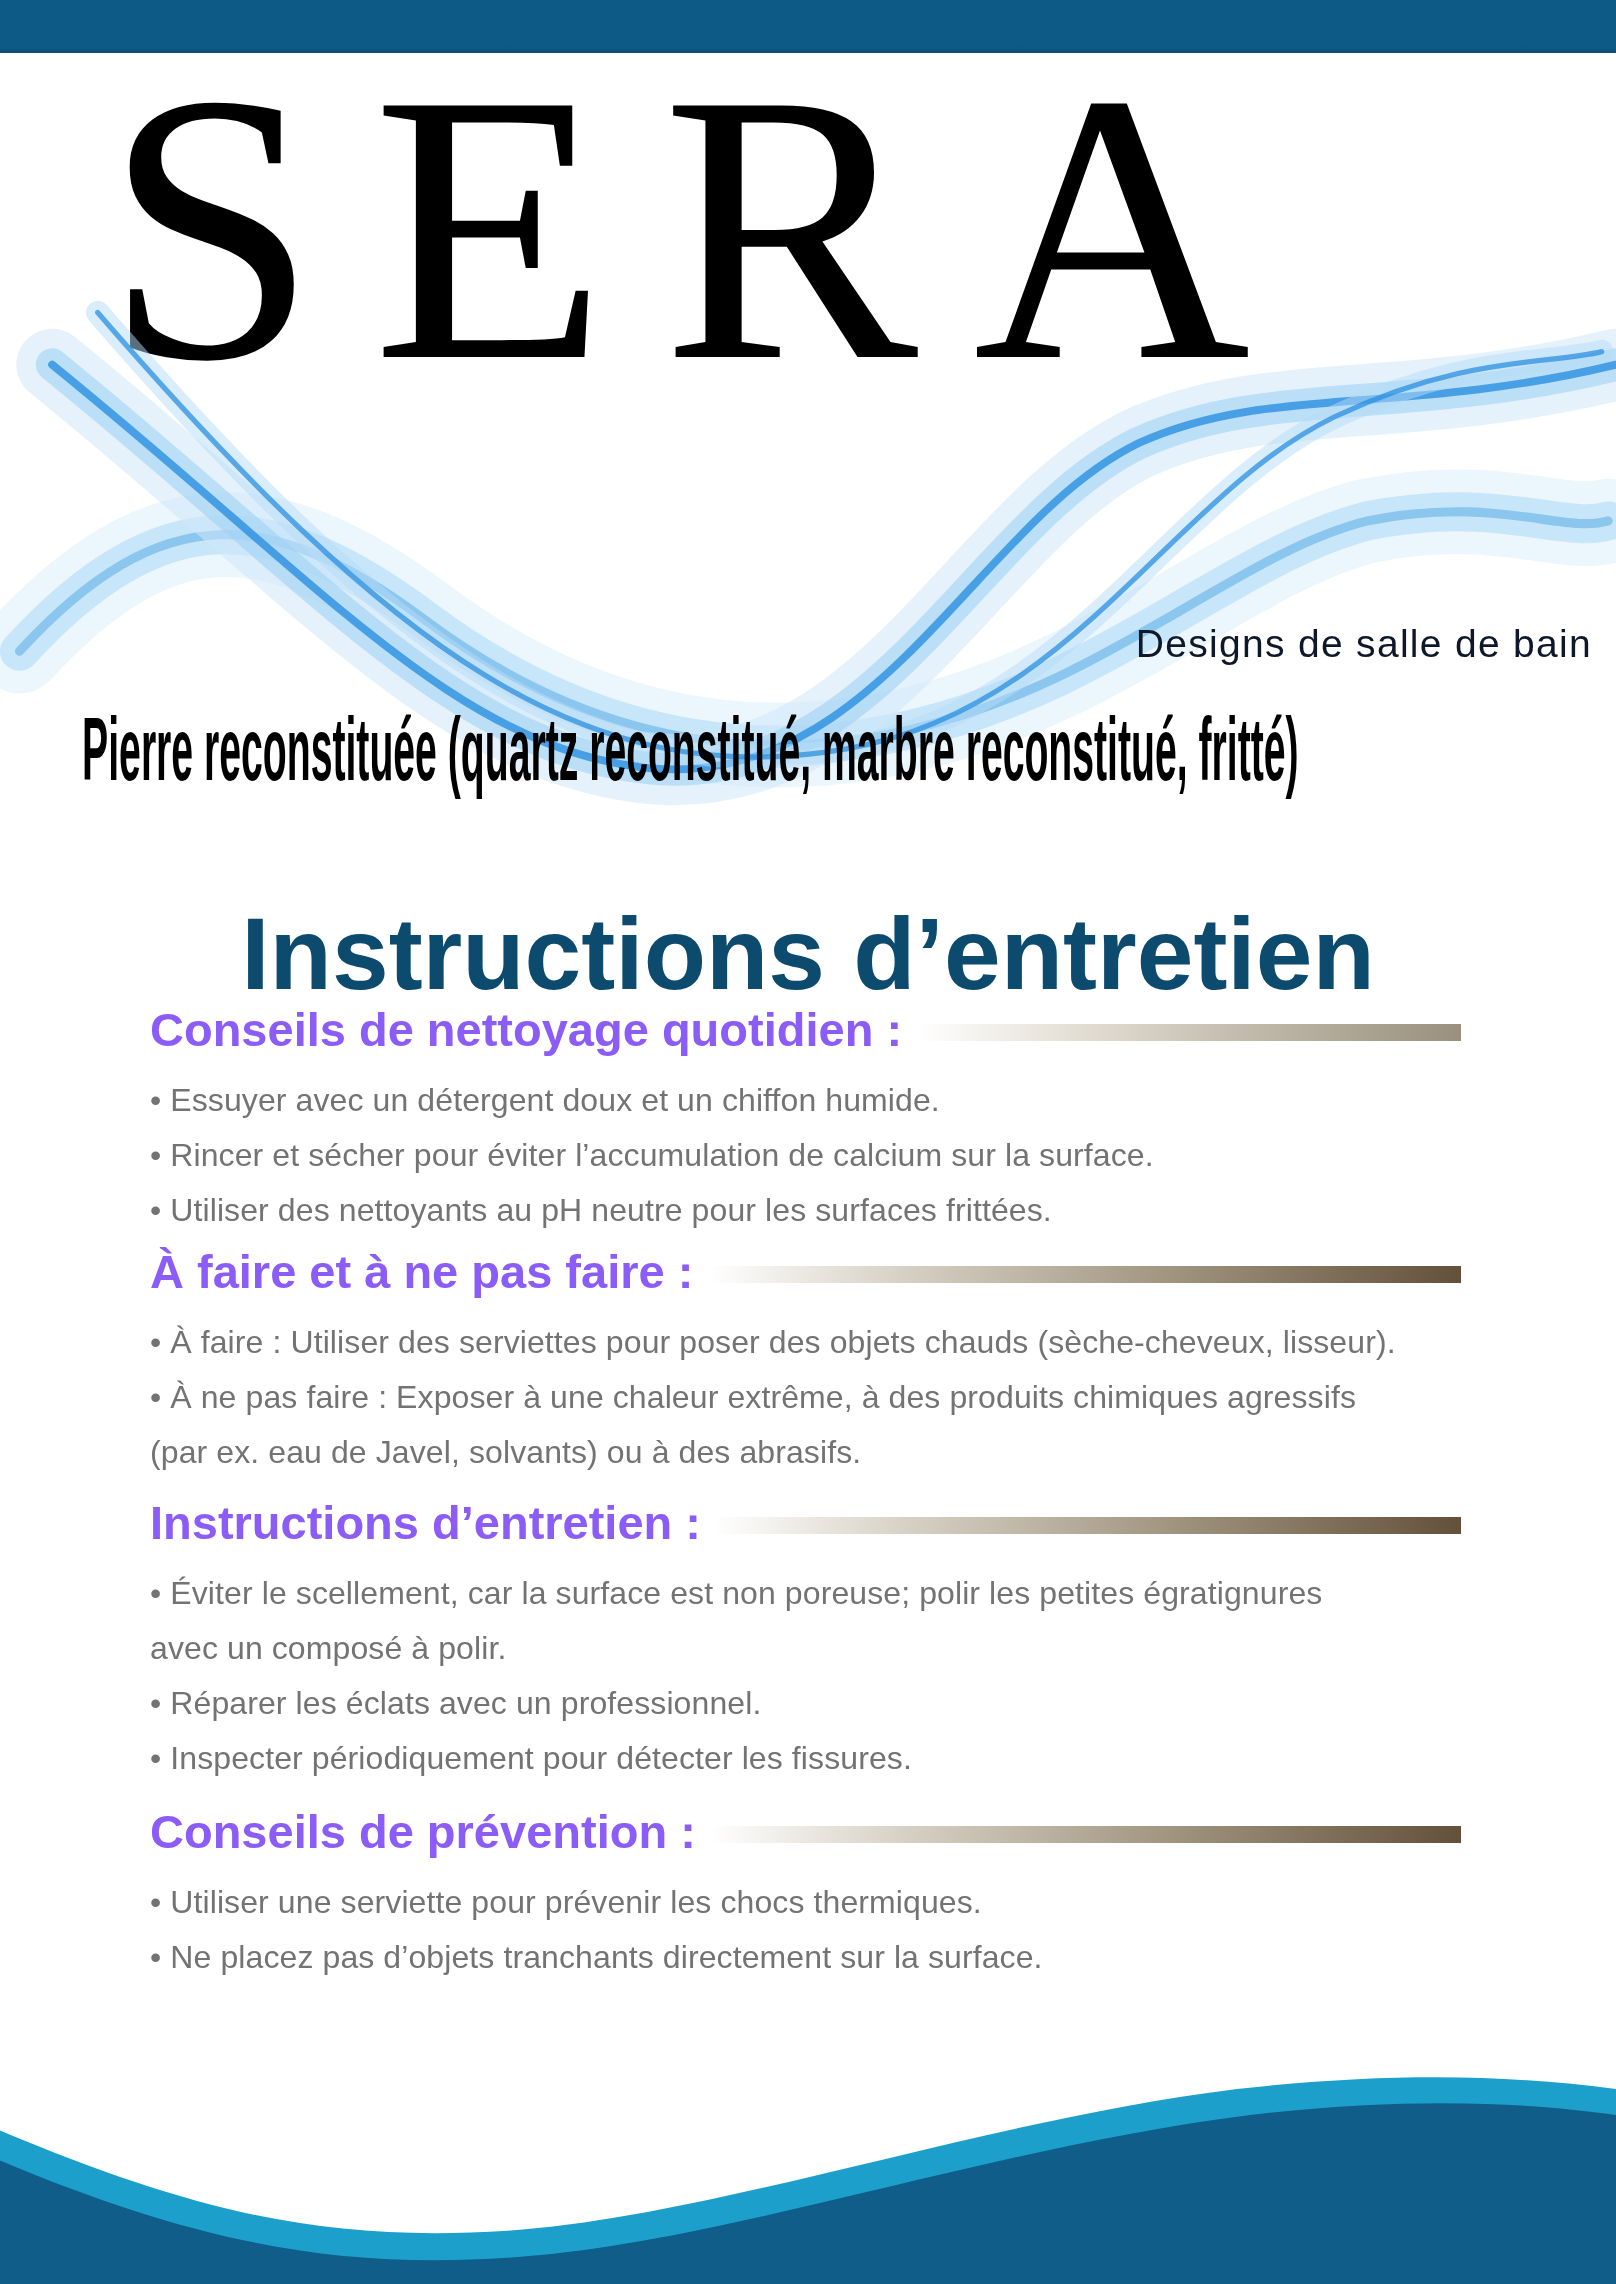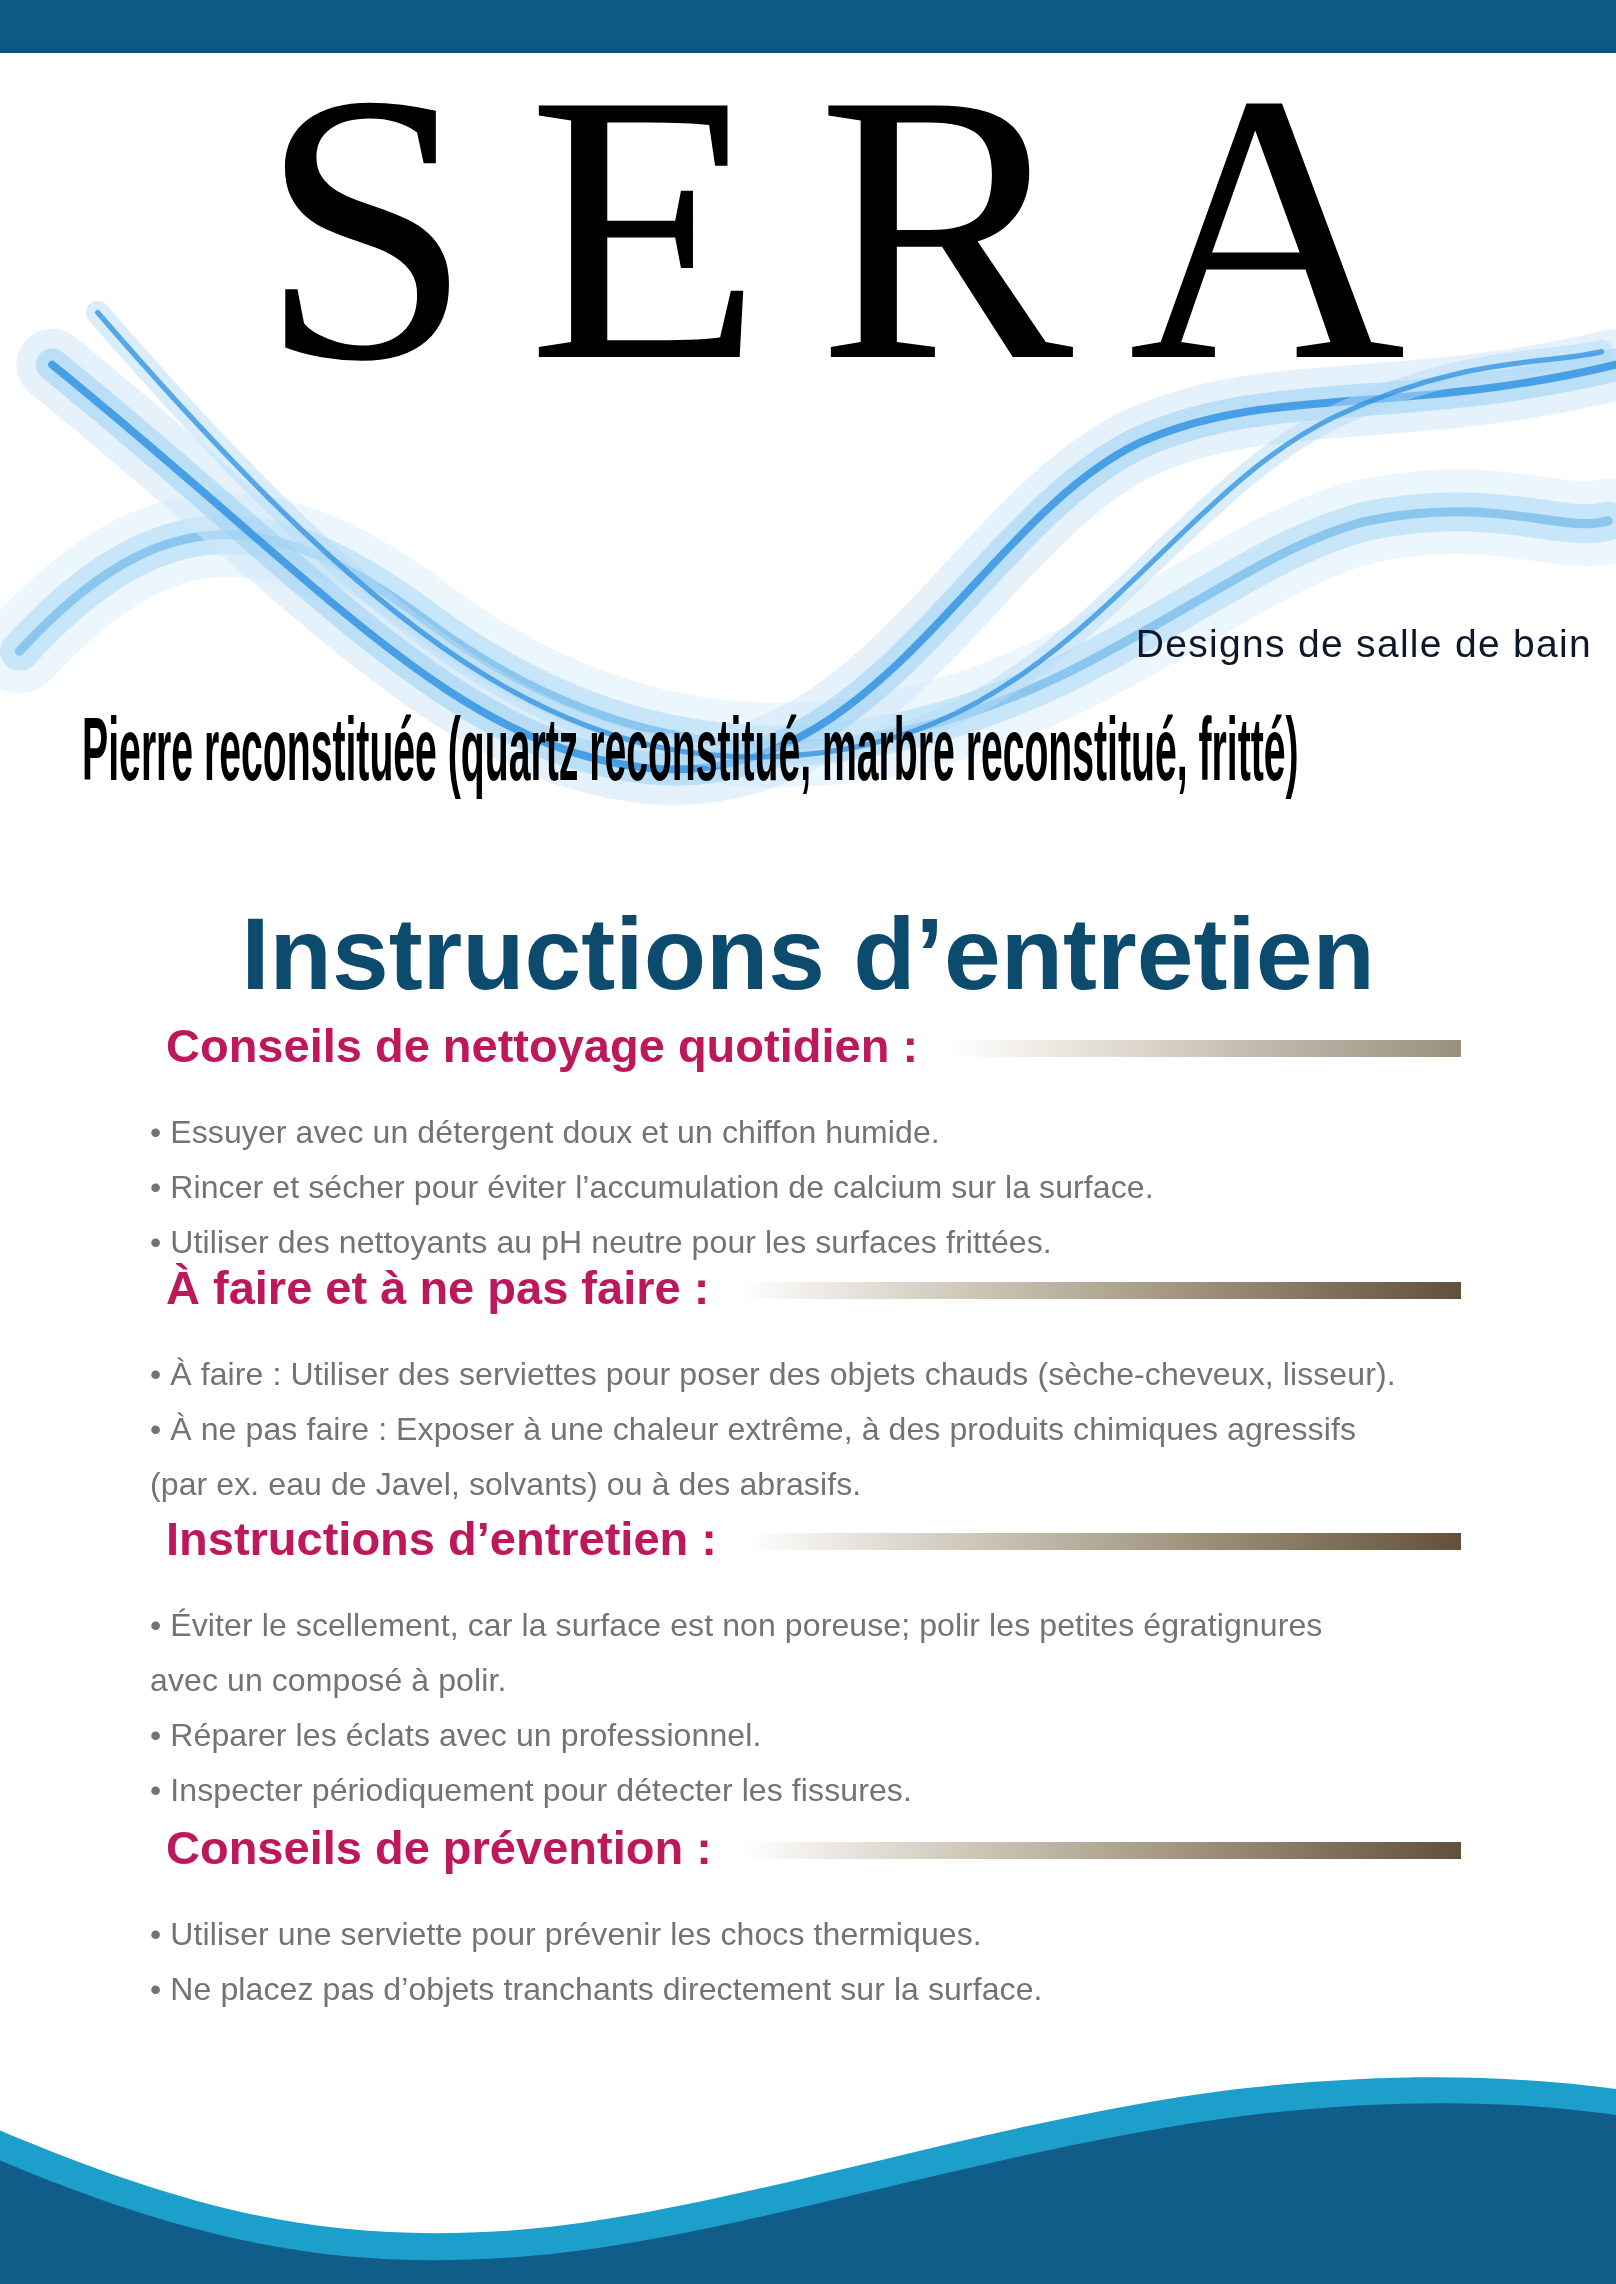--- a/index.html
+++ b/index.html
@@ -8,21 +8,21 @@
     position:relative; overflow:hidden;
     background:#ffffff;
     font-family:"Liberation Sans", sans-serif;
   }
   .topbar {
     position:absolute; left:0; top:0; width:1616px; height:53px;
     background:linear-gradient(180deg,#0C5A85 0%, #0C5A85 88%, #0A4E74 100%);
   }
   .brand {
     position:absolute; top:36px; left:0; width:1616px;
-    text-align:center; text-indent:104px;
+    text-align:left; text-indent:104px;
     font-family:"Liberation Serif", serif;
     font-size:384px; line-height:1; letter-spacing:55px;
     color:#000; white-space:nowrap;
   }
   .wave-mid { position:absolute; left:0; top:293px; width:1616px; height:521px; }
   .tagline {
     position:absolute; top:624px; right:24px;
     font-size:39px; line-height:1; color:#0f172a; letter-spacing:1.3px;
     white-space:nowrap;
   }
@@ -36,22 +36,22 @@
   }
   .big-title {
     position:absolute; top:835px; left:0; width:1616px;
     text-align:center; font-size:102px; line-height:1; font-weight:700;
     color:#0c4a6e; white-space:nowrap;
   }
   .section { position:absolute; left:150px; width:1311px; }
   .s1 { top:1003px; } .s2 { top:1245px; } .s3 { top:1496px; } .s4 { top:1805px; }
   .shead { display:flex; align-items:center; }
   .shead h2 {
-    margin:16px; font-size:47px; line-height:1.15; font-weight:700;
-    color:#be185d; white-space:pre;
+    margin:0; font-size:47px; line-height:1.15; font-weight:700;
+    color:#8b5cf6; white-space:pre;
   }
   .rule { flex:1; height:17px; margin-left:14.3px; margin-top:5.2px; min-width:39px; }
   .rule-light { background:linear-gradient(90deg, rgba(255,255,255,0) 0%, #E3DED4 30%, #BDB5A6 65%, #99907E 100%); }
   .rule-dark  { background:linear-gradient(90deg, rgba(255,255,255,0) 0%, #D8D2C6 25%, #A39782 60%, #63503A 100%); }
   .bullets { margin-top:15.6px; }
   .bullets p {
     margin:0; font-size:32px; line-height:55px; color:#737373;
     letter-spacing:0.1px; white-space:pre;
   }
   .footer-wave { position:absolute; left:0; top:2063px; width:1616px; height:221px; }

